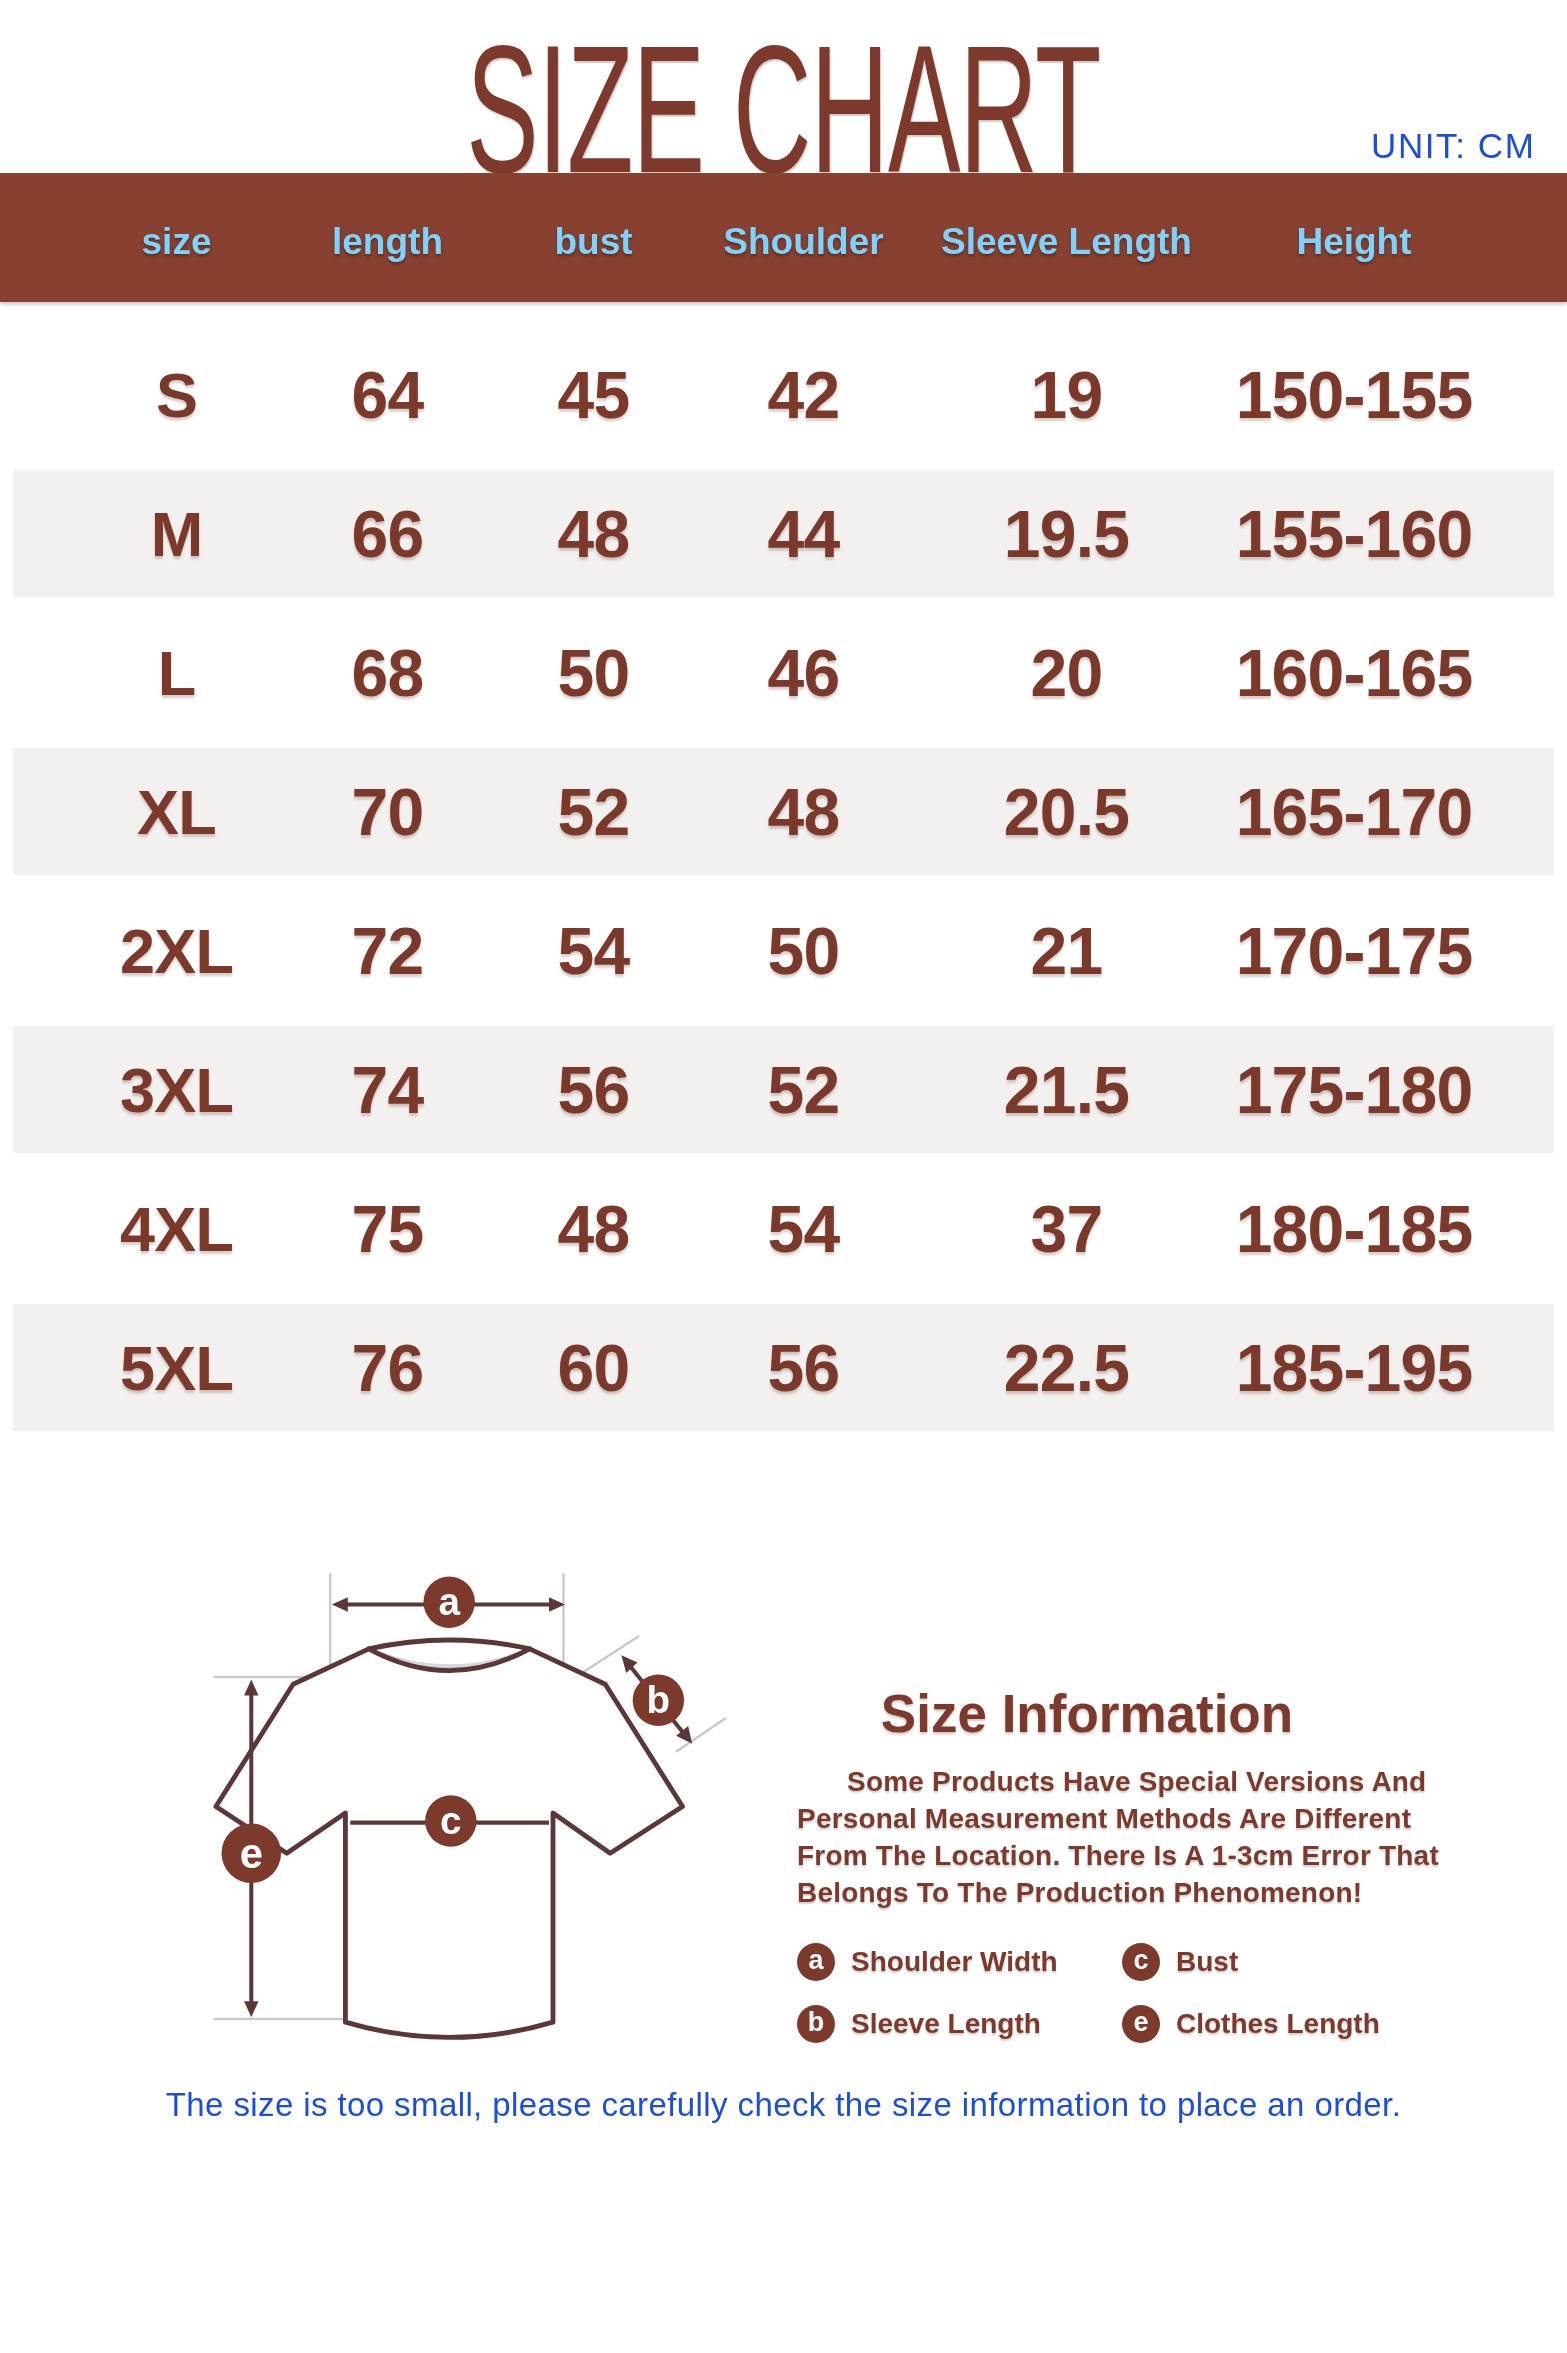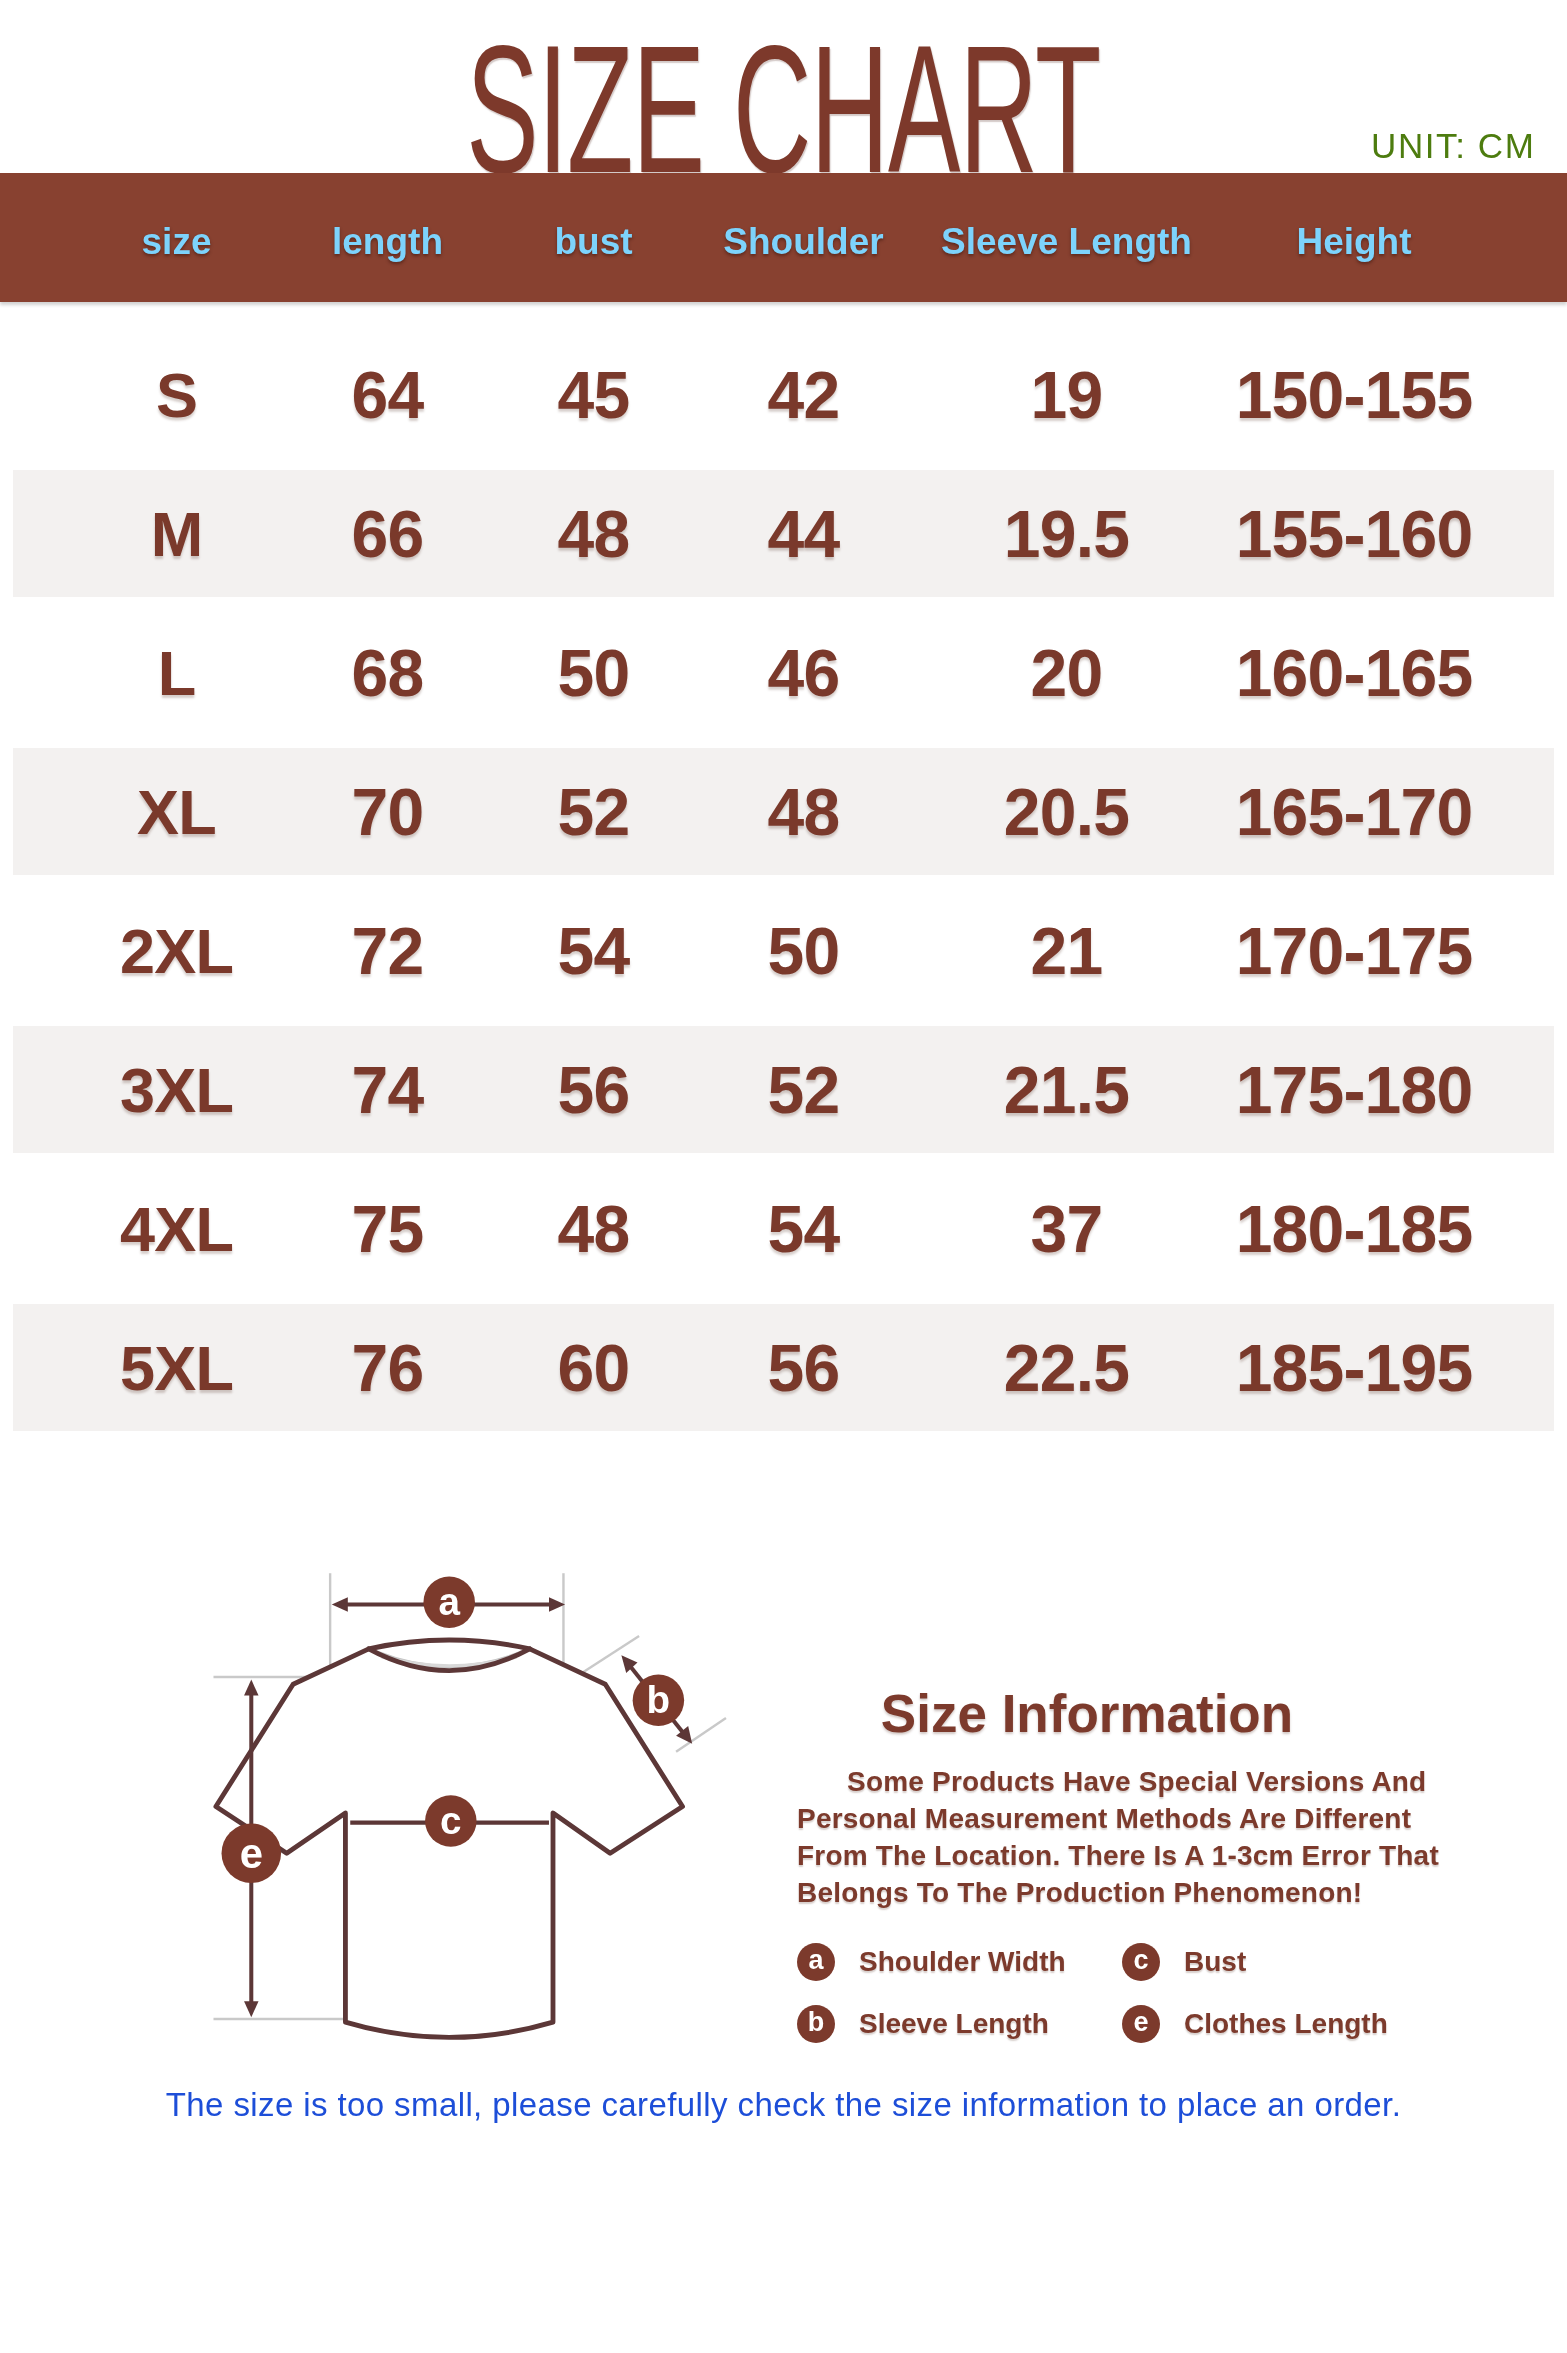--- a/index.html
+++ b/index.html
@@ -6,21 +6,21 @@
   #page{position:relative;width:1567px;height:2354px;background:#ffffff;overflow:hidden;
         font-family:"Liberation Sans",sans-serif;}
 
   
   #title-wrap{position:absolute;top:19.3px;left:0;width:100%;text-align:center;z-index:1;}
   #page-title{display:inline-block;font-size:181px;line-height:1;font-weight:400;
               color:#7d392b;transform:scaleX(0.60);transform-origin:50% 0;
               letter-spacing:-1.6px;white-space:nowrap;
               text-shadow:1.6px 2.4px 1.6px rgba(80,40,30,.25);}
   #unit-label{position:absolute;top:126px;left:1371px;font-size:35px;font-weight:400;
-              color:#4d7c0f;letter-spacing:1.6px;z-index:3;}
+              color:#1d4ed8;letter-spacing:1.6px;z-index:3;}
 
   
   .grid6{display:grid;grid-template-columns:205px 217px 195px 225px 301px 274px;
          padding:0 74px;box-sizing:border-box;width:100%;}
   #header-band{position:absolute;top:173px;left:0;width:100%;height:129px;background:#884130;
                z-index:2;box-shadow:0 3.2px 3.2px rgba(0,0,0,.18);}
   #header-band .grid6{height:100%;align-items:center;}
   .hcell{text-align:center;color:#7dd3fc;font-size:37px;font-weight:700;white-space:nowrap;
          text-shadow:0 2.4px 3.2px rgba(40,10,5,.45);padding-top:9.7px;}
 
@@ -44,21 +44,21 @@
                 text-shadow:0 2.4px 2.4px rgba(70,30,20,.25);}
   #info-lines{margin-top:22.5px;font-size:28px;font-weight:700;line-height:37px;
               letter-spacing:0.2px;text-shadow:0 1.6px 1.6px rgba(70,30,20,.22);}
   .info-line{white-space:nowrap;}
   .info-line.first{margin-left:50px;}
   #info-legend{margin-top:32px;display:grid;grid-template-columns:325px 254px;row-gap:22.5px;}
   .legend-item{display:flex;align-items:center;height:39px;}
   .legend-badge{flex:0 0 auto;width:38px;height:38px;border-radius:50%;background:#7c3a2c;
                 color:#fff;font-size:27px;font-weight:700;display:flex;align-items:center;
                 justify-content:center;line-height:1;padding-bottom:2.4px;box-sizing:border-box;}
-  .legend-label{margin-left:24px;font-size:28px;font-weight:700;white-space:nowrap;
+  .legend-label{margin-left:16px;font-size:28px;font-weight:700;white-space:nowrap;
                 text-shadow:0 1.6px 1.6px rgba(70,30,20,.22);}
 
   
   #footnote{position:absolute;top:2086px;left:0;width:100%;text-align:center;
             font-size:33px;font-weight:400;color:#1d4ed8;letter-spacing:0.4px;}
 </style>
 </head>
 <body>
 
 <div id="page">

